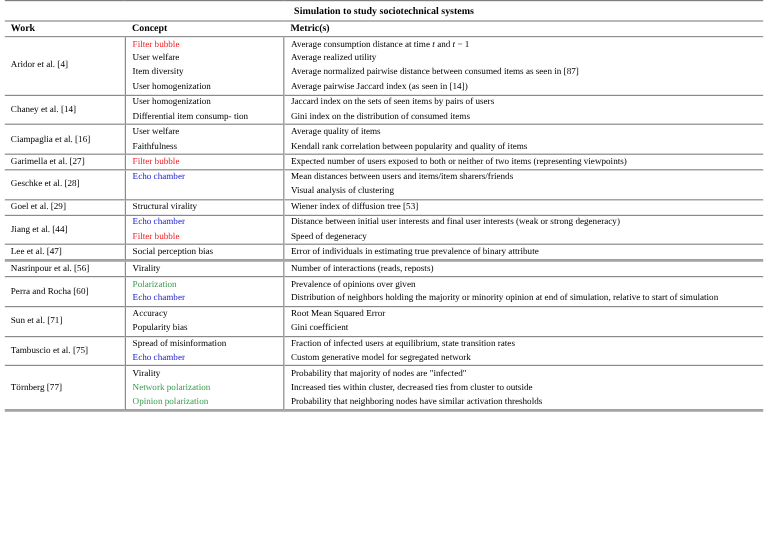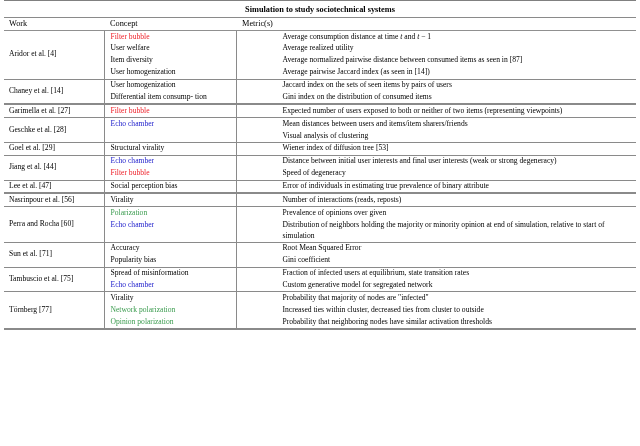--- a/index.html
+++ b/index.html
@@ -59,21 +59,21 @@
   }
   
   .span-title td {
     text-align: center;
     font-weight: bold;
     font-size: 8.3px;
     padding: 2.5px 0 2.0px 0;
   }
   
   .head td {
-    font-weight: normal;
+    font-weight: bold;
     font-size: 8.3px;
     padding: 0.5px 0 2.2px 0;
     vertical-align: bottom;
   }
   
   td.work {
     width: 100px;
     padding: 0 4px 0 5px;
     vertical-align: middle;
     text-align: left;
@@ -90,21 +90,21 @@
     padding: 0 2px 0 6px;
     vertical-align: top;
   }
   .head td.work, .head td.concept { border-right: none; }
   .span-title td { border-right: none; }
 
   .lines div {
     padding: 0.55px 0 0.55px 0;
     min-height: 9.4px;
   }
-  .metric .lines div { white-space: normal; margin-left: 40px; }
+  .metric .lines div { white-space: normal; }
 
   .c-red   { color: #ee1c25; }
   .c-blue  { color: #2222cc; }
   .c-green { color: #3a9b4e; }
   .c-black { color: #000000; }
 
   .ital { font-style: italic; }
 
   
   .caption {
@@ -184,20 +184,35 @@
           <td class="metric">
             <div class="lines">
               <div>Jaccard index on the sets of seen items by pairs of users</div>
               <div>Gini index on the distribution of consumed items</div>
             </div>
           </td>
         </tr>
         <tr class="rule-mid">
           <td colspan="3"></td>
         </tr>
+        <tr>
+          <td class="work">Ciampaglia et al. [16]</td>
+          <td class="concept">
+            <div class="lines">
+              <div class="c-black">User welfare</div>
+              <div class="c-black">Faithfulness</div>
+            </div>
+          </td>
+          <td class="metric">
+            <div class="lines">
+              <div>Average quality of items</div>
+              <div>Kendall rank correlation between popularity and quality of items</div>
+            </div>
+          </td>
+        </tr>
         <tr class="rule-mid">
           <td colspan="3"></td>
         </tr>
         <tr>
           <td class="work">Garimella et al. [27]</td>
           <td class="concept">
             <div class="lines">
               <div class="c-red">Filter bubble</div>
             </div>
           </td>

